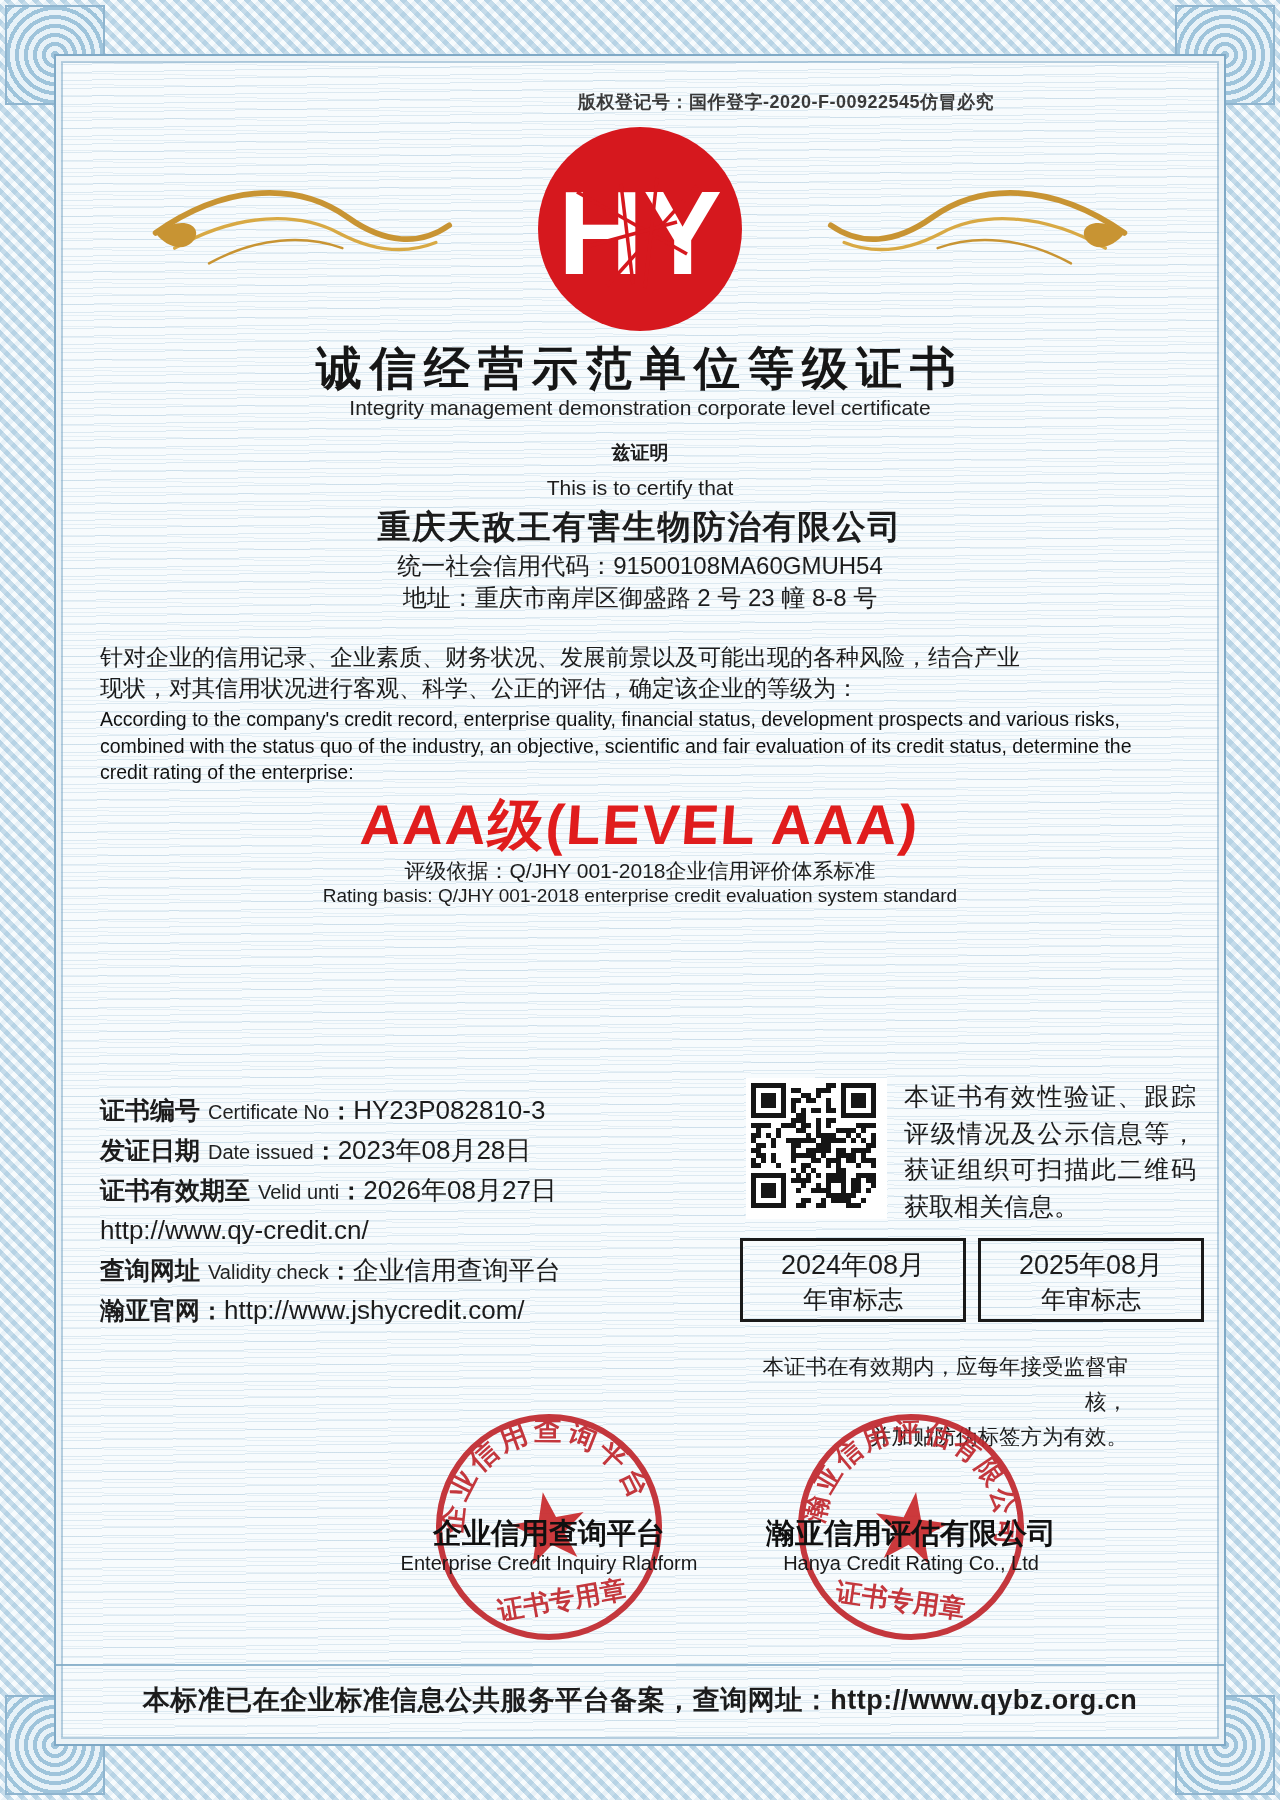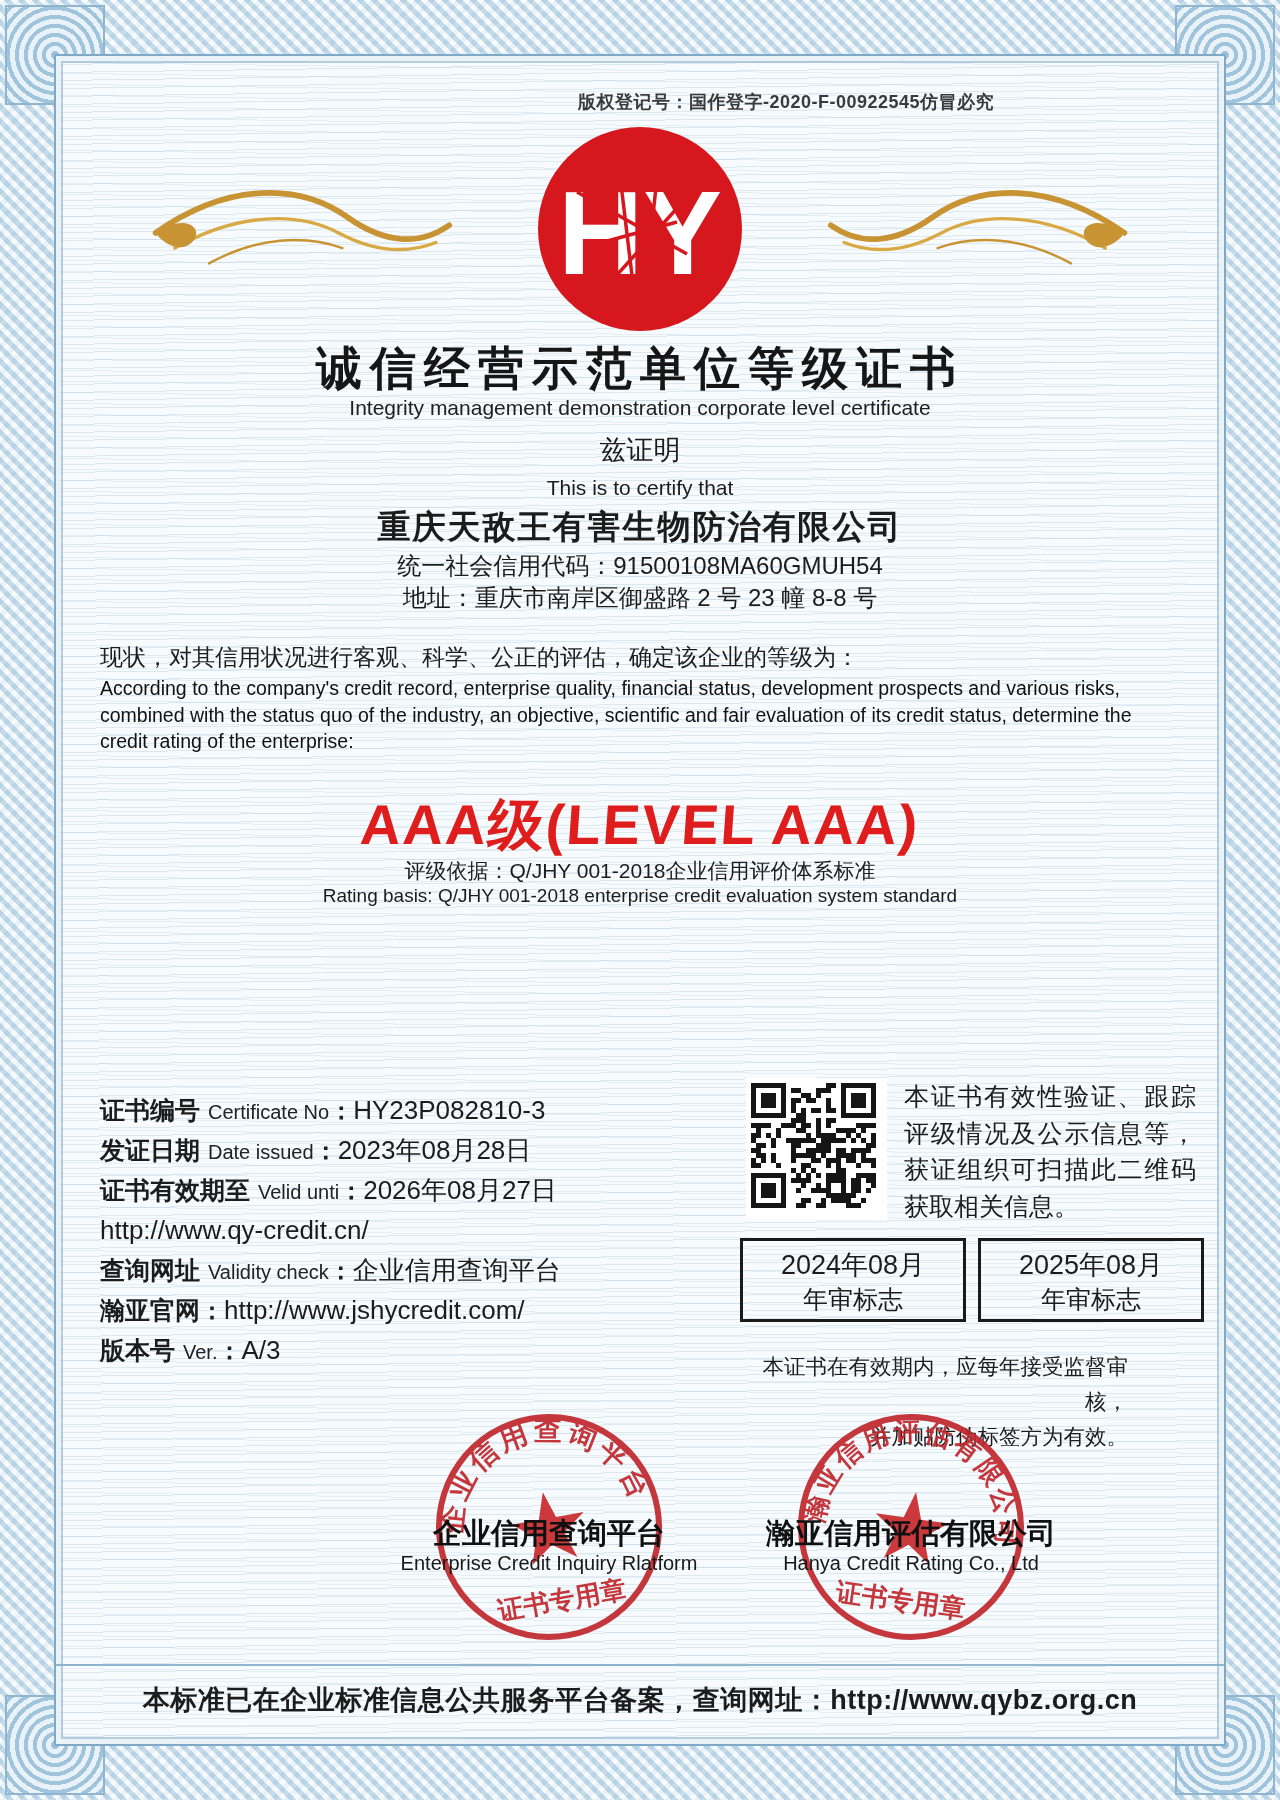--- a/index.html
+++ b/index.html
@@ -23,21 +23,21 @@
 
   .copyright{top:34px;right:230px;font-size:18px;font-weight:600;color:#3a3a3a;letter-spacing:.5px;}
 
   .logo-wrap{top:70px;left:0;right:0;display:flex;justify-content:center;position:absolute;}
   .flourish{position:absolute;top:116px;width:305px;height:118px;}
   .flourish.left{left:92px;}
   .flourish.right{right:92px;transform:scaleX(-1);}
 
   .title-zh{top:282px;font-size:46px;font-weight:600;letter-spacing:8px;color:#161616;}
   .title-en{top:340px;font-size:21px;font-weight:500;color:#202020;}
-  .certify-zh{top:376px;font-size:27px;font-weight:400;}
+  .certify-zh{top:384px;font-size:19px;font-weight:700;}
   .certify-en{top:420px;font-size:21px;}
   .company{top:449px;font-size:33px;font-weight:bold;letter-spacing:2px;}
   .code-line{top:494px;font-size:24px;font-weight:500;}
   .addr-line{top:526px;font-size:24px;font-weight:500;}
 
   .intro{top:586px;left:44px;right:40px;position:absolute;text-align:left;}
   .intro .zh{font-size:23px;line-height:31px;font-weight:500;}
   .intro .en{font-size:19.5px;line-height:26.5px;margin-top:2px;color:#111;}
 
   .rating{top:732px;font-size:56px;font-weight:800;color:#e01d1d;letter-spacing:2px;transform:skewX(-4deg);}
@@ -115,20 +115,21 @@
 
     <div class="center title-zh">诚信经营示范单位等级证书</div>
     <div class="center title-en">Integrity management demonstration corporate level certificate</div>
     <div class="center certify-zh">兹证明</div>
     <div class="center certify-en">This is to certify that</div>
     <div class="center company">重庆天敌王有害生物防治有限公司</div>
     <div class="center code-line">统一社会信用代码：91500108MA60GMUH54</div>
     <div class="center addr-line">地址：重庆市南岸区御盛路 2 号 23 幢 8-8 号</div>
 
     <div class="intro">
+      <div class="zh">针对企业的信用记录、企业素质、财务状况、发展前景以及可能出现的各种风险，结合产业</div>
       <div class="zh">现状，对其信用状况进行客观、科学、公正的评估，确定该企业的等级为：</div>
       <div class="en">According to the company's credit record, enterprise quality, financial status, development prospects and various risks, combined with the status quo of the industry, an objective, scientific and fair evaluation of its credit status, determine the credit rating of the enterprise:</div>
     </div>
 
     <div class="center rating">AAA级(LEVEL AAA)</div>
     <div class="center basis-zh">评级依据：Q/JHY 001-2018企业信用评价体系标准</div>
     <div class="center basis-en">Rating basis: Q/JHY 001-2018 enterprise credit evaluation system standard</div>
 
     <div class="details">
       <div class="detail-row">
@@ -141,23 +142,20 @@
         <span class="dzh">证书有效期至</span><span class="den">Velid unti</span><span class="dsep">：</span><span class="dval">2026年08月27日</span>
       </div>
       <div class="detail-row">
         <span class="dval">http://www.qy-credit.cn/</span>
       </div>
       <div class="detail-row">
         <span class="dzh">查询网址</span><span class="den">Validity check</span><span class="dsep">：</span><span class="dval">企业信用查询平台</span>
       </div>
       <div class="detail-row">
         <span class="dzh">瀚亚官网</span><span class="dsep">：</span><span class="dval">http://www.jshycredit.com/</span>
-      </div>
-      <div class="detail-row">
-        <span class="dzh">版本号</span><span class="den">Ver.</span><span class="dsep">：</span><span class="dval">A/3</span>
       </div>
     </div>
 
     <div class="rightcol">
       <div class="qr" id="qr">
           <svg width="125" height="125" xmlns="http://www.w3.org/2000/svg" style="display:block;margin:2px">
             <rect x="75" y="0" width="5" height="5" fill="#151515"></rect>
             <rect x="80" y="0" width="5" height="5" fill="#151515"></rect>
             <rect x="40" y="5" width="5" height="5" fill="#151515"></rect>
             <rect x="45" y="5" width="5" height="5" fill="#151515"></rect>

